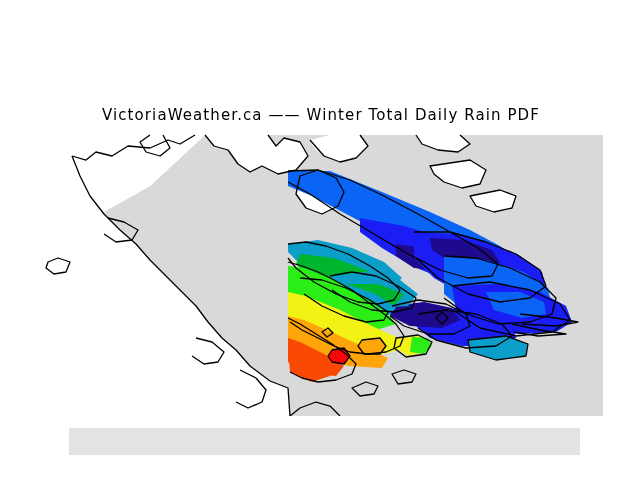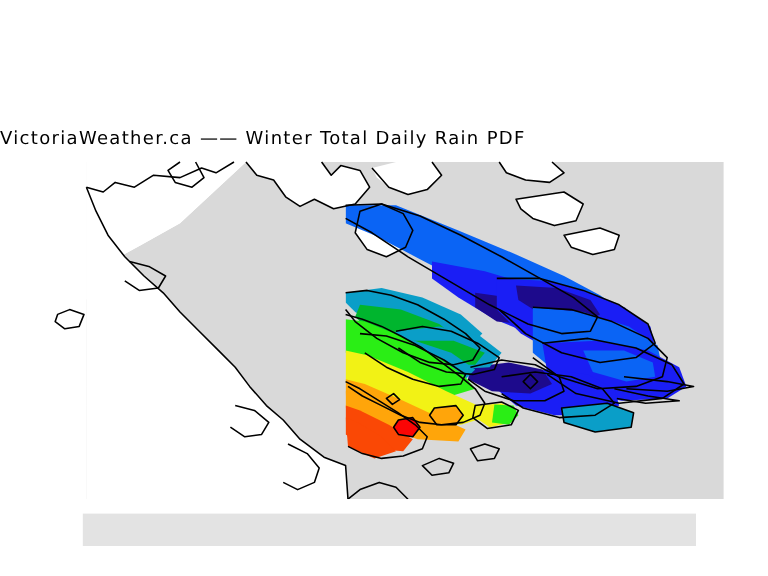--- a/index.html
+++ b/index.html
@@ -1,21 +1,21 @@
 <!DOCTYPE html>
 <html><head>
 <meta charset="utf-8">
 <style>
   html,body{margin:0;padding:0;background:#fff;}
   body{width:640px;height:480px;overflow:hidden;
        font-family:"DejaVu Sans","Liberation Sans",sans-serif;}
   #root{position:relative;width:640px;height:480px;background:#ffffff;}
 
   
-  #title{position:absolute;left:0;top:106px;width:540px;text-align:left;
+  #title{position:absolute;left:0;top:106px;width:540px;text-align:right;
          font-size:15px;letter-spacing:1.1px;color:#000;white-space:nowrap;}
 
   
   #map-area{position:absolute;left:0;top:126px;width:640px;height:290px;
             background:#ffffff;overflow:hidden;}
   #map-svg{position:absolute;left:0;top:0;width:640px;height:290px;}
 
   
   #cbar-wrap{position:absolute;left:0;top:418px;width:640px;height:62px;}
   #cbar-shadow{position:absolute;left:69px;top:10px;width:511px;height:27px;

